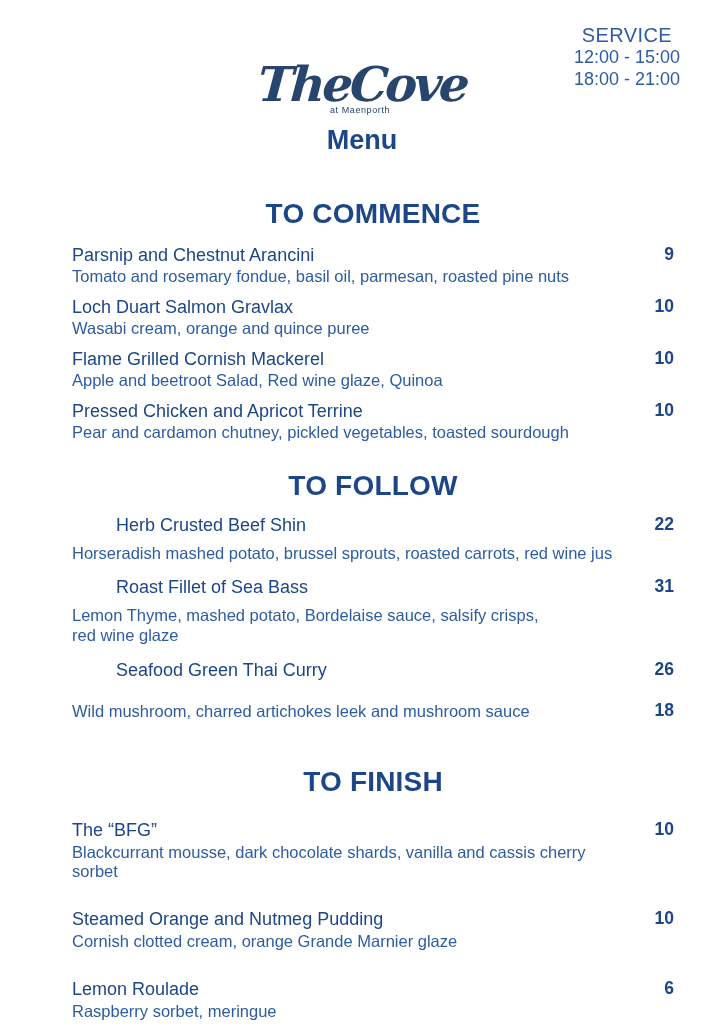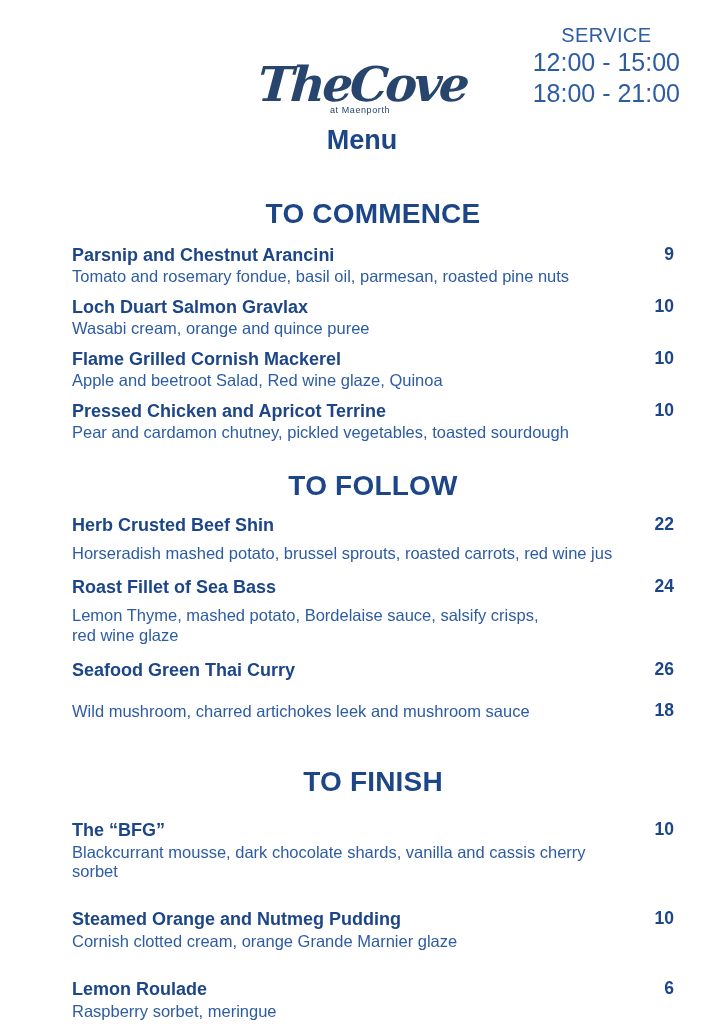--- a/index.html
+++ b/index.html
@@ -16,21 +16,21 @@
   .page{
     width:724px;height:1024px;position:relative;
     display:flex;flex-direction:column;box-sizing:border-box;
   }
   
   .service{
     position:absolute;top:24px;right:44px;
     text-align:center;color:var(--body);
   }
   .service-title{font-size:20px;letter-spacing:.4px;}
-  .service-hour{font-size:25px;line-height:1.22;}
+  .service-hour{font-size:18px;line-height:1.22;}
   .logo-wrap{margin:60px auto 0;width:max-content;text-align:center;}
   .logo-text{
     font-family:"DejaVu Serif","Liberation Serif",serif;
     font-style:italic;font-weight:bold;font-size:48px;line-height:1;
     color:var(--logo);letter-spacing:-3px;transform:skewX(-4deg);
   }
   .logo-sub{
     font-size:9px;color:var(--logo);
     margin-top:-3px;padding-right:4px;letter-spacing:.6px;
   }
@@ -45,30 +45,30 @@
     color:var(--bold);margin:0;letter-spacing:.2px;
   }
   .sec-commence{margin-top:42px;}
   .sec-follow{margin-top:28px;}
   .sec-finish{margin-top:44px;}
   .sec-commence .items{margin-top:15px;}
   .sec-follow .items{margin-top:13px;}
   .sec-finish .items{margin-top:22px;}
   .item{display:flex;align-items:flex-start;}
   .item-main{flex:1 1 auto;padding-right:14px;}
-  .item-name{font-weight:bold;font-size:18px;color:var(--bold);line-height:1.15;}
+  .item-name{font-weight:normal;font-size:18px;color:var(--bold);line-height:1.15;}
   .item-desc{font-size:16.5px;color:var(--body);line-height:1.17;white-space:pre-line;}
   .item-price{
     flex:0 0 auto;width:42px;text-align:right;
     font-weight:bold;font-size:17.5px;color:var(--bold);line-height:1.1;
   }
   .sec-commence .item + .item{margin-top:11px;justify-content:space-between;}
   .sec-commence .item-name{margin-bottom:1px;}
   .sec-follow .item + .item{margin-top:14px;}
-  .sec-follow .item-name{margin-bottom:7px;}
+  .sec-follow .item-name{margin-bottom:7px;margin-left:44px;}
   .sec-follow .item-desc{line-height:1.24;}
   .sec-finish .item + .item{margin-top:28px;}
   .sec-finish .item-name{margin-bottom:2px;}
 </style>
 </head>
 <body>
 
 <div class="page">
 
   <div class="service">
@@ -129,21 +129,21 @@
             <div class="item-desc">Horseradish mashed potato, brussel sprouts, roasted carrots, red wine jus</div>
           </div>
           <div class="item-price">22</div>
         </div>
         <div class="item">
           <div class="item-main">
             <div class="item-name">Roast Fillet of Sea Bass</div>
             <div class="item-desc">Lemon Thyme, mashed potato, Bordelaise sauce, salsify crisps,
 red wine glaze</div>
           </div>
-          <div class="item-price">24</div>
+          <div class="item-price">31</div>
         </div>
         <div class="item">
           <div class="item-main">
             <div class="item-name">Seafood Green Thai Curry</div>
           </div>
           <div class="item-price">26</div>
         </div>
         <div class="item">
           <div class="item-main">
             <div class="item-desc">Wild mushroom, charred artichokes leek and mushroom sauce</div>

